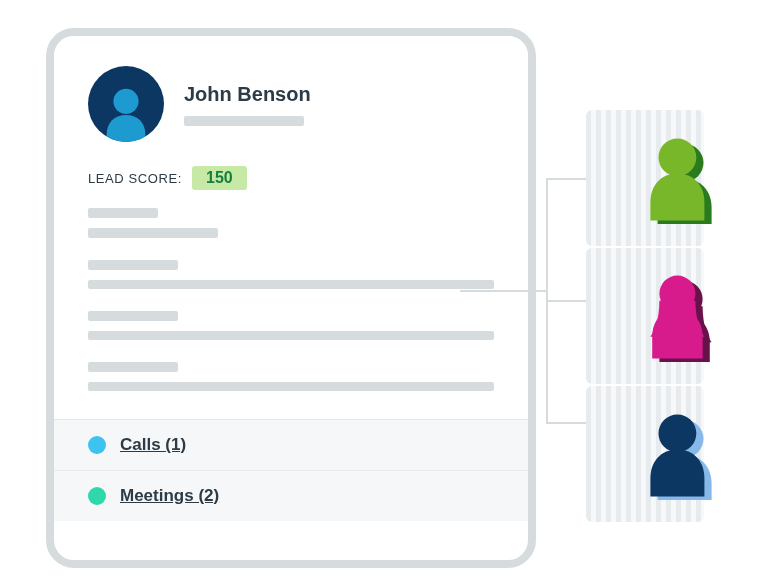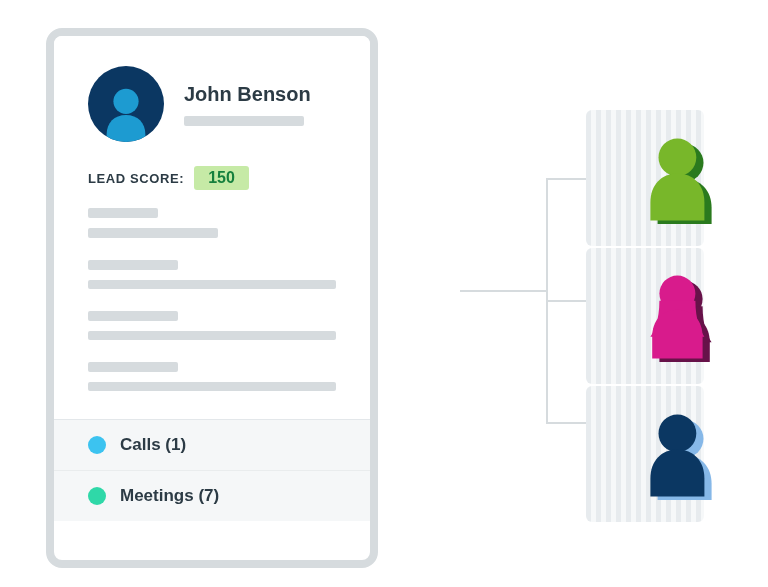--- a/index.html
+++ b/index.html
@@ -8,24 +8,24 @@
     height: 587px;
     background: #ffffff;
     font-family: -apple-system, BlinkMacSystemFont, "Segoe UI", Arial, sans-serif;
     position: relative;
     overflow: hidden;
   }
   .card {
     position: absolute;
     left: 46px;
     top: 28px;
-    width: 332px;
+    width: 490px;
     height: 540px;
     border: 8px solid #d6dbde;
-    border-radius: 16px;
+    border-radius: 28px;
     background: #ffffff;
     overflow: hidden;
   }
   .card-top {
     padding: 30px 34px 18px 34px;
     background: #ffffff;
   }
   .profile-row {
     display: flex;
     align-items: center;
@@ -58,21 +58,21 @@
     border-radius: 2px;
   }
   .score-row {
     display: flex;
     align-items: center;
     gap: 10px;
     margin-bottom: 18px;
   }
   .score-label {
     font-size: 13px;
-    font-weight: 700;
+    font-weight: 400;
     letter-spacing: 0.6px;
     color: #2c3b45;
   }
   .score-badge {
     background: #c6eaa6;
     color: #15803d;
     font-weight: 700;
     font-size: 16px;
     padding: 3px 14px;
     border-radius: 3px;
@@ -95,20 +95,21 @@
   }
   .activity-row {
     display: flex;
     align-items: center;
     gap: 14px;
     padding: 15px 34px;
     font-size: 17px;
     font-weight: 600;
     color: #2c3b45;
     border-bottom: 1px solid #e9eced;
+    text-decoration: underline;
   }
   .activity-row:last-child { border-bottom: none; }
   .dot {
     width: 18px;
     height: 18px;
     border-radius: 50%;
     flex-shrink: 0;
   }
 
   
@@ -188,21 +189,21 @@
     </div>
   </div>
 
   <div class="card-bottom">
     <div class="activity-row">
       <span class="dot" style="background: rgb(60, 195, 240);"></span>
       <span>Calls (1)</span>
     </div>
     <div class="activity-row">
       <span class="dot" style="background: rgb(47, 216, 168);"></span>
-      <span>Meetings (7)</span>
+      <span>Meetings (2)</span>
     </div>
   </div>
 </div>
 
 <div class="hline" style="left:460px; top:290px; width:86px;"></div>
 <div class="vline" style="left:546px; top:178px; height:244px;"></div>
 <div class="hline" style="left:546px; top:178px; width:40px;"></div>
 <div class="hline" style="left:546px; top:300px; width:40px;"></div>
 <div class="hline" style="left:546px; top:422px; width:40px;"></div>
 

